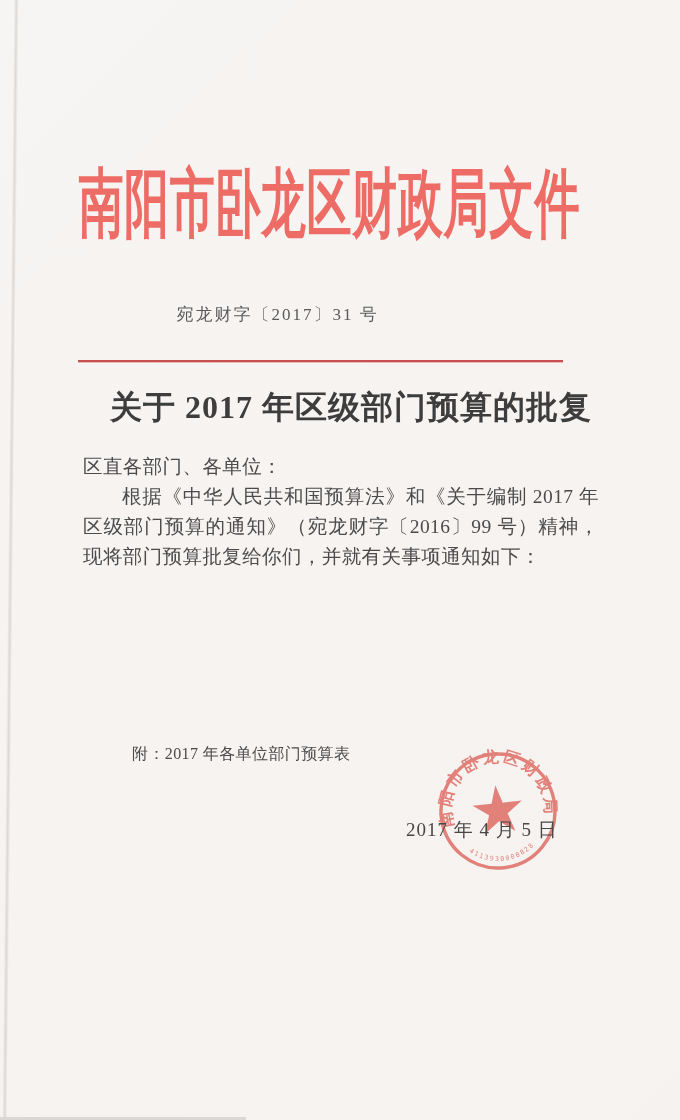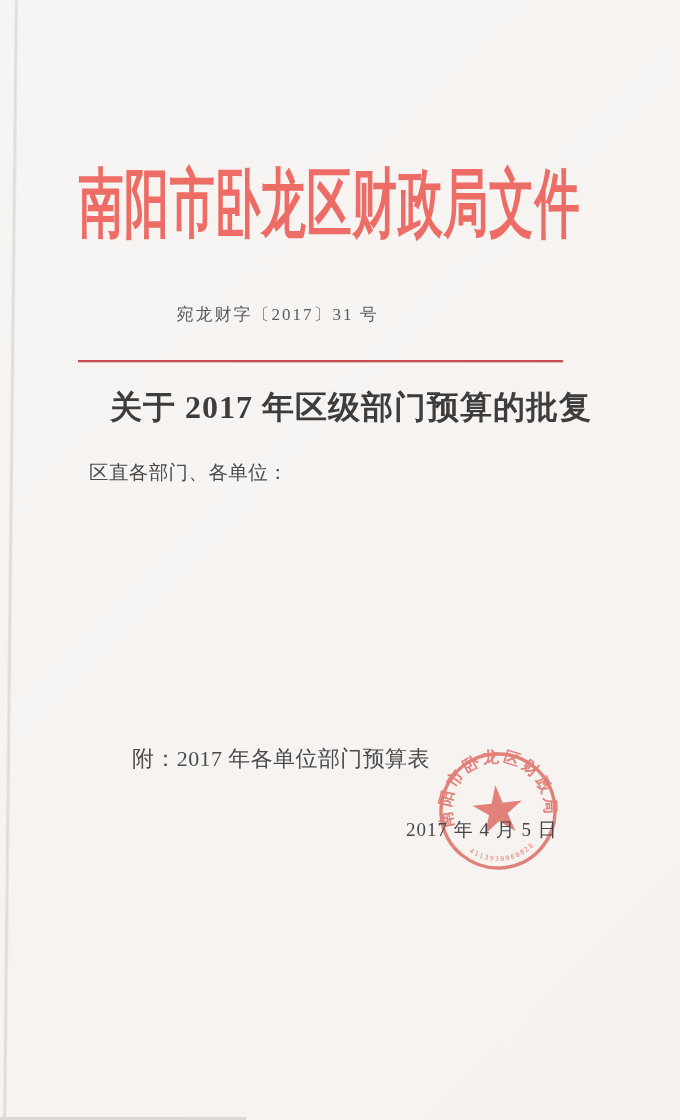--- a/index.html
+++ b/index.html
@@ -48,25 +48,25 @@
     font-size:32px;font-weight:bold;color:#3d3d3d;
     letter-spacing:1px;
     padding-left:11px;
   }
   .body-text{
     position:absolute;left:83px;top:452px;width:516px;
     font-size:19.5px;line-height:30px;color:#4b4b4b;
     letter-spacing:0.4px;
     text-align:justify;
   }
-  .body-text p{margin:6px;text-indent:2em;}
+  .body-text p{margin:0;text-indent:2em;}
   .body-text p.salutation{text-indent:0;}
   .attachment{
     position:absolute;left:83px;top:744px;width:516px;
-    font-size:22px;color:#4b4b4b;letter-spacing:0.4px;
+    font-size:16px;color:#4b4b4b;letter-spacing:0.4px;
     text-indent:49px;
   }
   .issue-date{
     position:absolute;left:406px;top:817px;
     font-size:19px;color:#474747;letter-spacing:1px;
     z-index:5;
   }
   .seal{
     position:absolute;left:433px;top:746px;width:130px;height:130px;
     transform:rotate(-6deg);
@@ -87,20 +87,21 @@
   </div>
 
   <div class="doc-number">宛龙财字〔2017〕31 号</div>
 
   <div class="red-line"></div>
 
   <div class="doc-title">关于 2017 年区级部门预算的批复</div>
 
   <div class="body-text">
     <p class="salutation">区直各部门、各单位：</p>
+    <p>根据《中华人民共和国预算法》和《关于编制 2017 年区级部门预算的通知》（宛龙财字〔2016〕99 号）精神，现将部门预算批复给你们，并就有关事项通知如下：</p>
   </div>
 
   <div class="attachment">附：2017 年各单位部门预算表</div>
 
   <div class="issue-date">2017 年 4 月 5 日</div>
 
   <div class="seal">
     <svg viewBox="0 0 130 130" xmlns="http://www.w3.org/2000/svg">
       <defs>
         <path id="sealTopArc" d="M 21.8 81.4 A 47 47 0 1 1 108.2 81.4" fill="none"></path>

